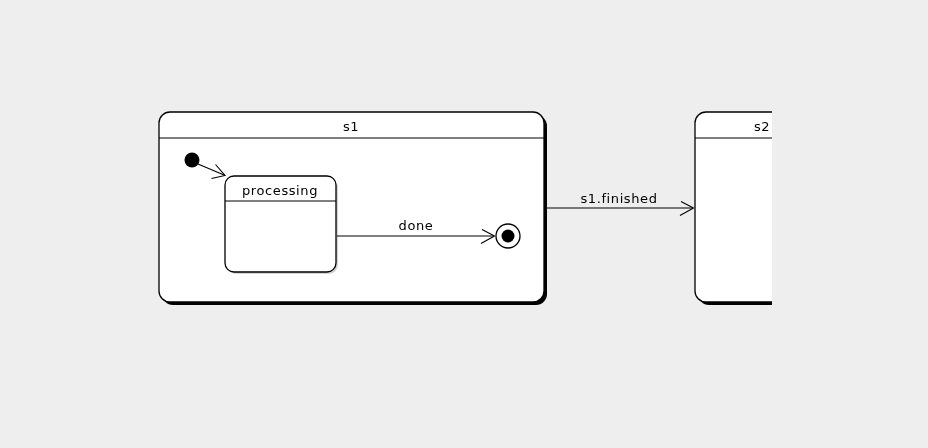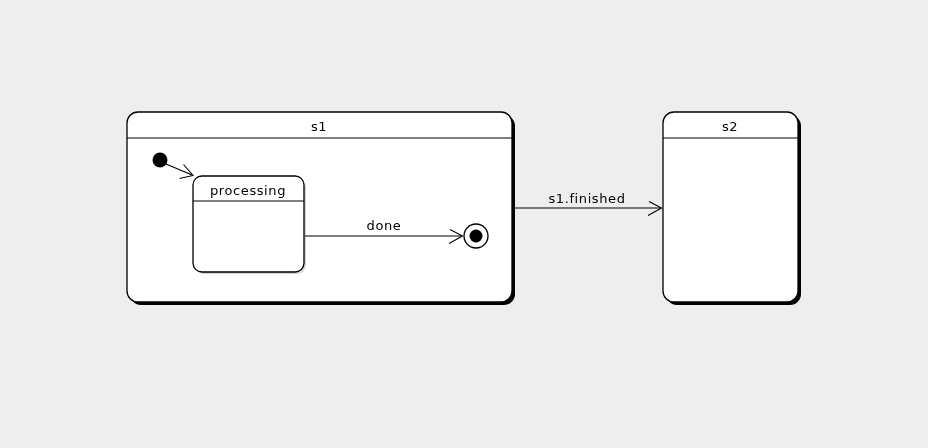--- a/index.html
+++ b/index.html
@@ -5,24 +5,25 @@
   html, body {
     margin: 0;
     padding: 0;
   }
   body {
     background: var(--background, #eeeeee);
     font-family: "DejaVu Sans", sans-serif;
   }
   .stage {
     position: relative;
-    width: 928px;
+    width: 740px;
     height: 448px;
     background: var(--background, #eeeeee);
     overflow: hidden;
+    margin-left: 32px;
   }
   svg text {
     font-family: "DejaVu Sans", "Liberation Sans", sans-serif;
     font-size: 13px;
     letter-spacing: 0.6px;
     fill: var(--stroke, #000000);
   }
   .node-shadow {
     fill: var(--shadow, #000000);
     stroke: none;

